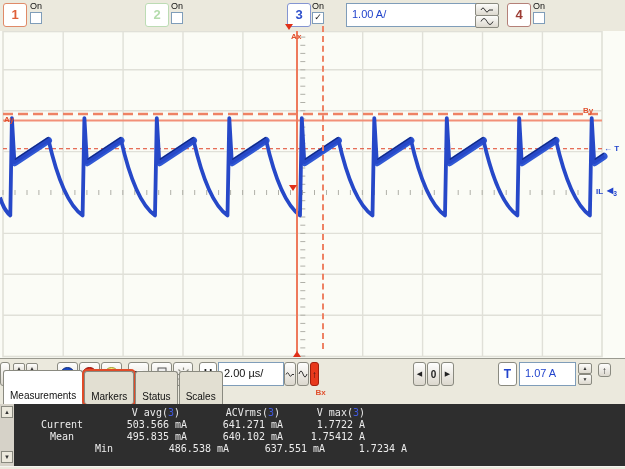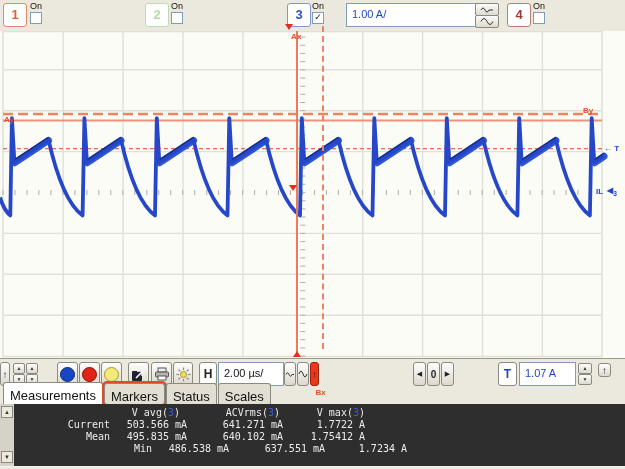--- a/index.html
+++ b/index.html
@@ -28,33 +28,33 @@
   
   #bottom-toolbar{position:absolute;left:0;top:358px;width:625px;height:31px;background:#ebe9dd;border-top:1px solid #9a9a90;}
   .bbtn{position:absolute;top:3px;height:24px;background:linear-gradient(#fefefd,#dcd8ce);border:1px solid #8a8a80;
         border-radius:3px;display:flex;align-items:center;justify-content:center;font-size:10px;color:#222;box-sizing:border-box;}
   .spin{position:absolute;top:4px;width:12px;height:22px;display:flex;flex-direction:column;}
   .spin div{flex:1;background:linear-gradient(#fdfdfb,#ddd9cf);border:1px solid #8a8a80;font-size:5px;line-height:9px;
             text-align:center;color:#333;border-radius:2px;}
   .circ{width:13px;height:13px;border-radius:50%;}
   
   #tabbar{position:absolute;left:0;top:389px;width:625px;height:15px;background:#ebe9dd;display:flex;align-items:flex-end;padding-left:3px;}
-  .tab{font-size:13px;color:#111;background:#e2dfd2;border:1px solid #8a8a80;border-bottom:none;
-       border-radius:3px 3px 0 0;padding:7px 6px 1px 6px;margin-right:1px;height:12px;line-height:11px;}
+  .tab{font-size:10px;color:#111;background:#e2dfd2;border:1px solid #8a8a80;border-bottom:none;
+       border-radius:3px 3px 0 0;padding:19px 6px 1px 6px;margin-right:1px;height:12px;line-height:11px;}
   .tab.active{background:#fff;height:13px;font-weight:normal;}
   .tab.focused{box-shadow:0 0 0 2px #e04b28;border-radius:3px;}
   
   #meas{position:absolute;left:0;top:404px;width:625px;height:62px;background:#2e2e2e;border-bottom:1px solid #f4f4f0;}
   #meas-scroll{position:absolute;left:0;top:0;width:14px;height:62px;background:#d6d2c8;}
   .sarrow{position:absolute;left:1px;width:12px;height:12px;background:#ece9dd;border:1px solid #8a8a80;
           font-size:6px;line-height:11px;text-align:center;color:#333;box-sizing:border-box;}
   .mrow{position:absolute;left:14px;width:400px;display:flex;font-family:"DejaVu Sans Mono",monospace;
         font-size:10px;color:#ececec;white-space:pre;}
   .mcell{text-align:right;}
-  .c0{width:96px;} .c1{width:77px;} .c2{width:96px;} .c3{width:82px;}
+  .c0{width:96px;text-align:center;} .c1{width:77px;} .c2{width:96px;} .c3{width:82px;}
   .chnum{color:#4059e0;}
   #bottom-strip{position:absolute;left:0;top:467px;width:625px;height:2px;background:#ebe9dd;}
   svg{display:block;}
 </style>
 </head>
 <body>
 
 <div id="app">
 
   <div id="top-toolbar">

